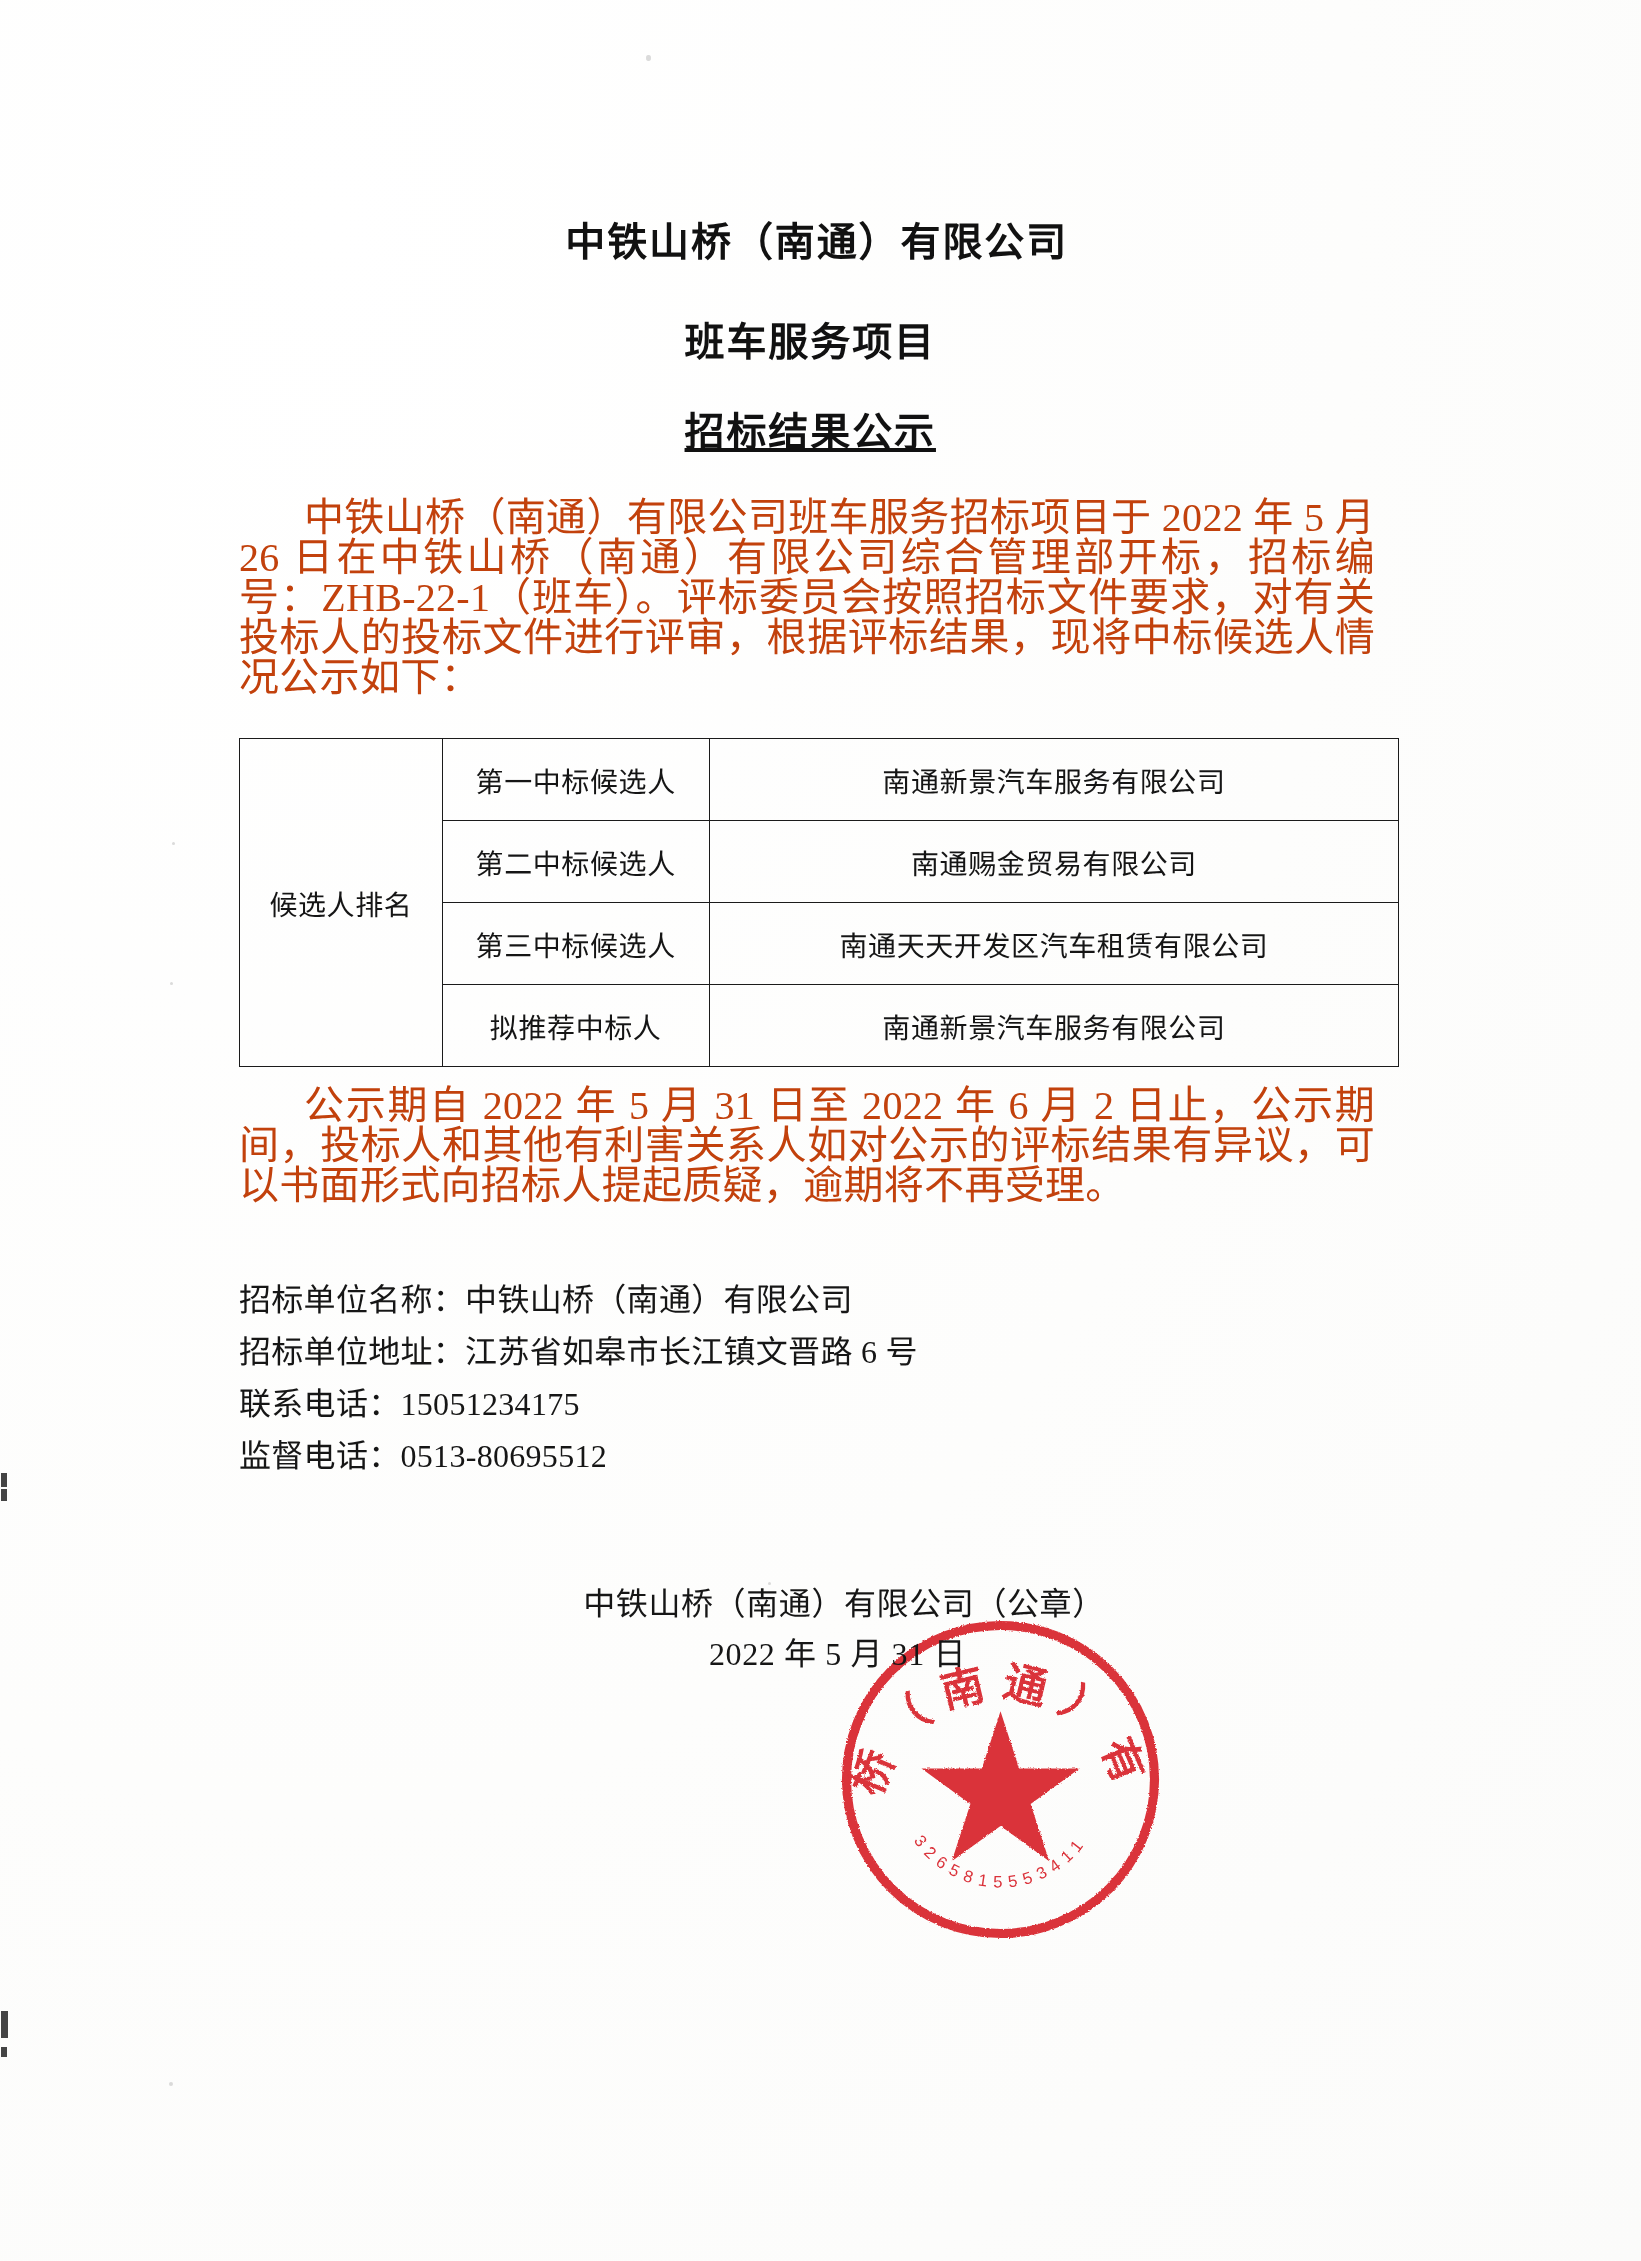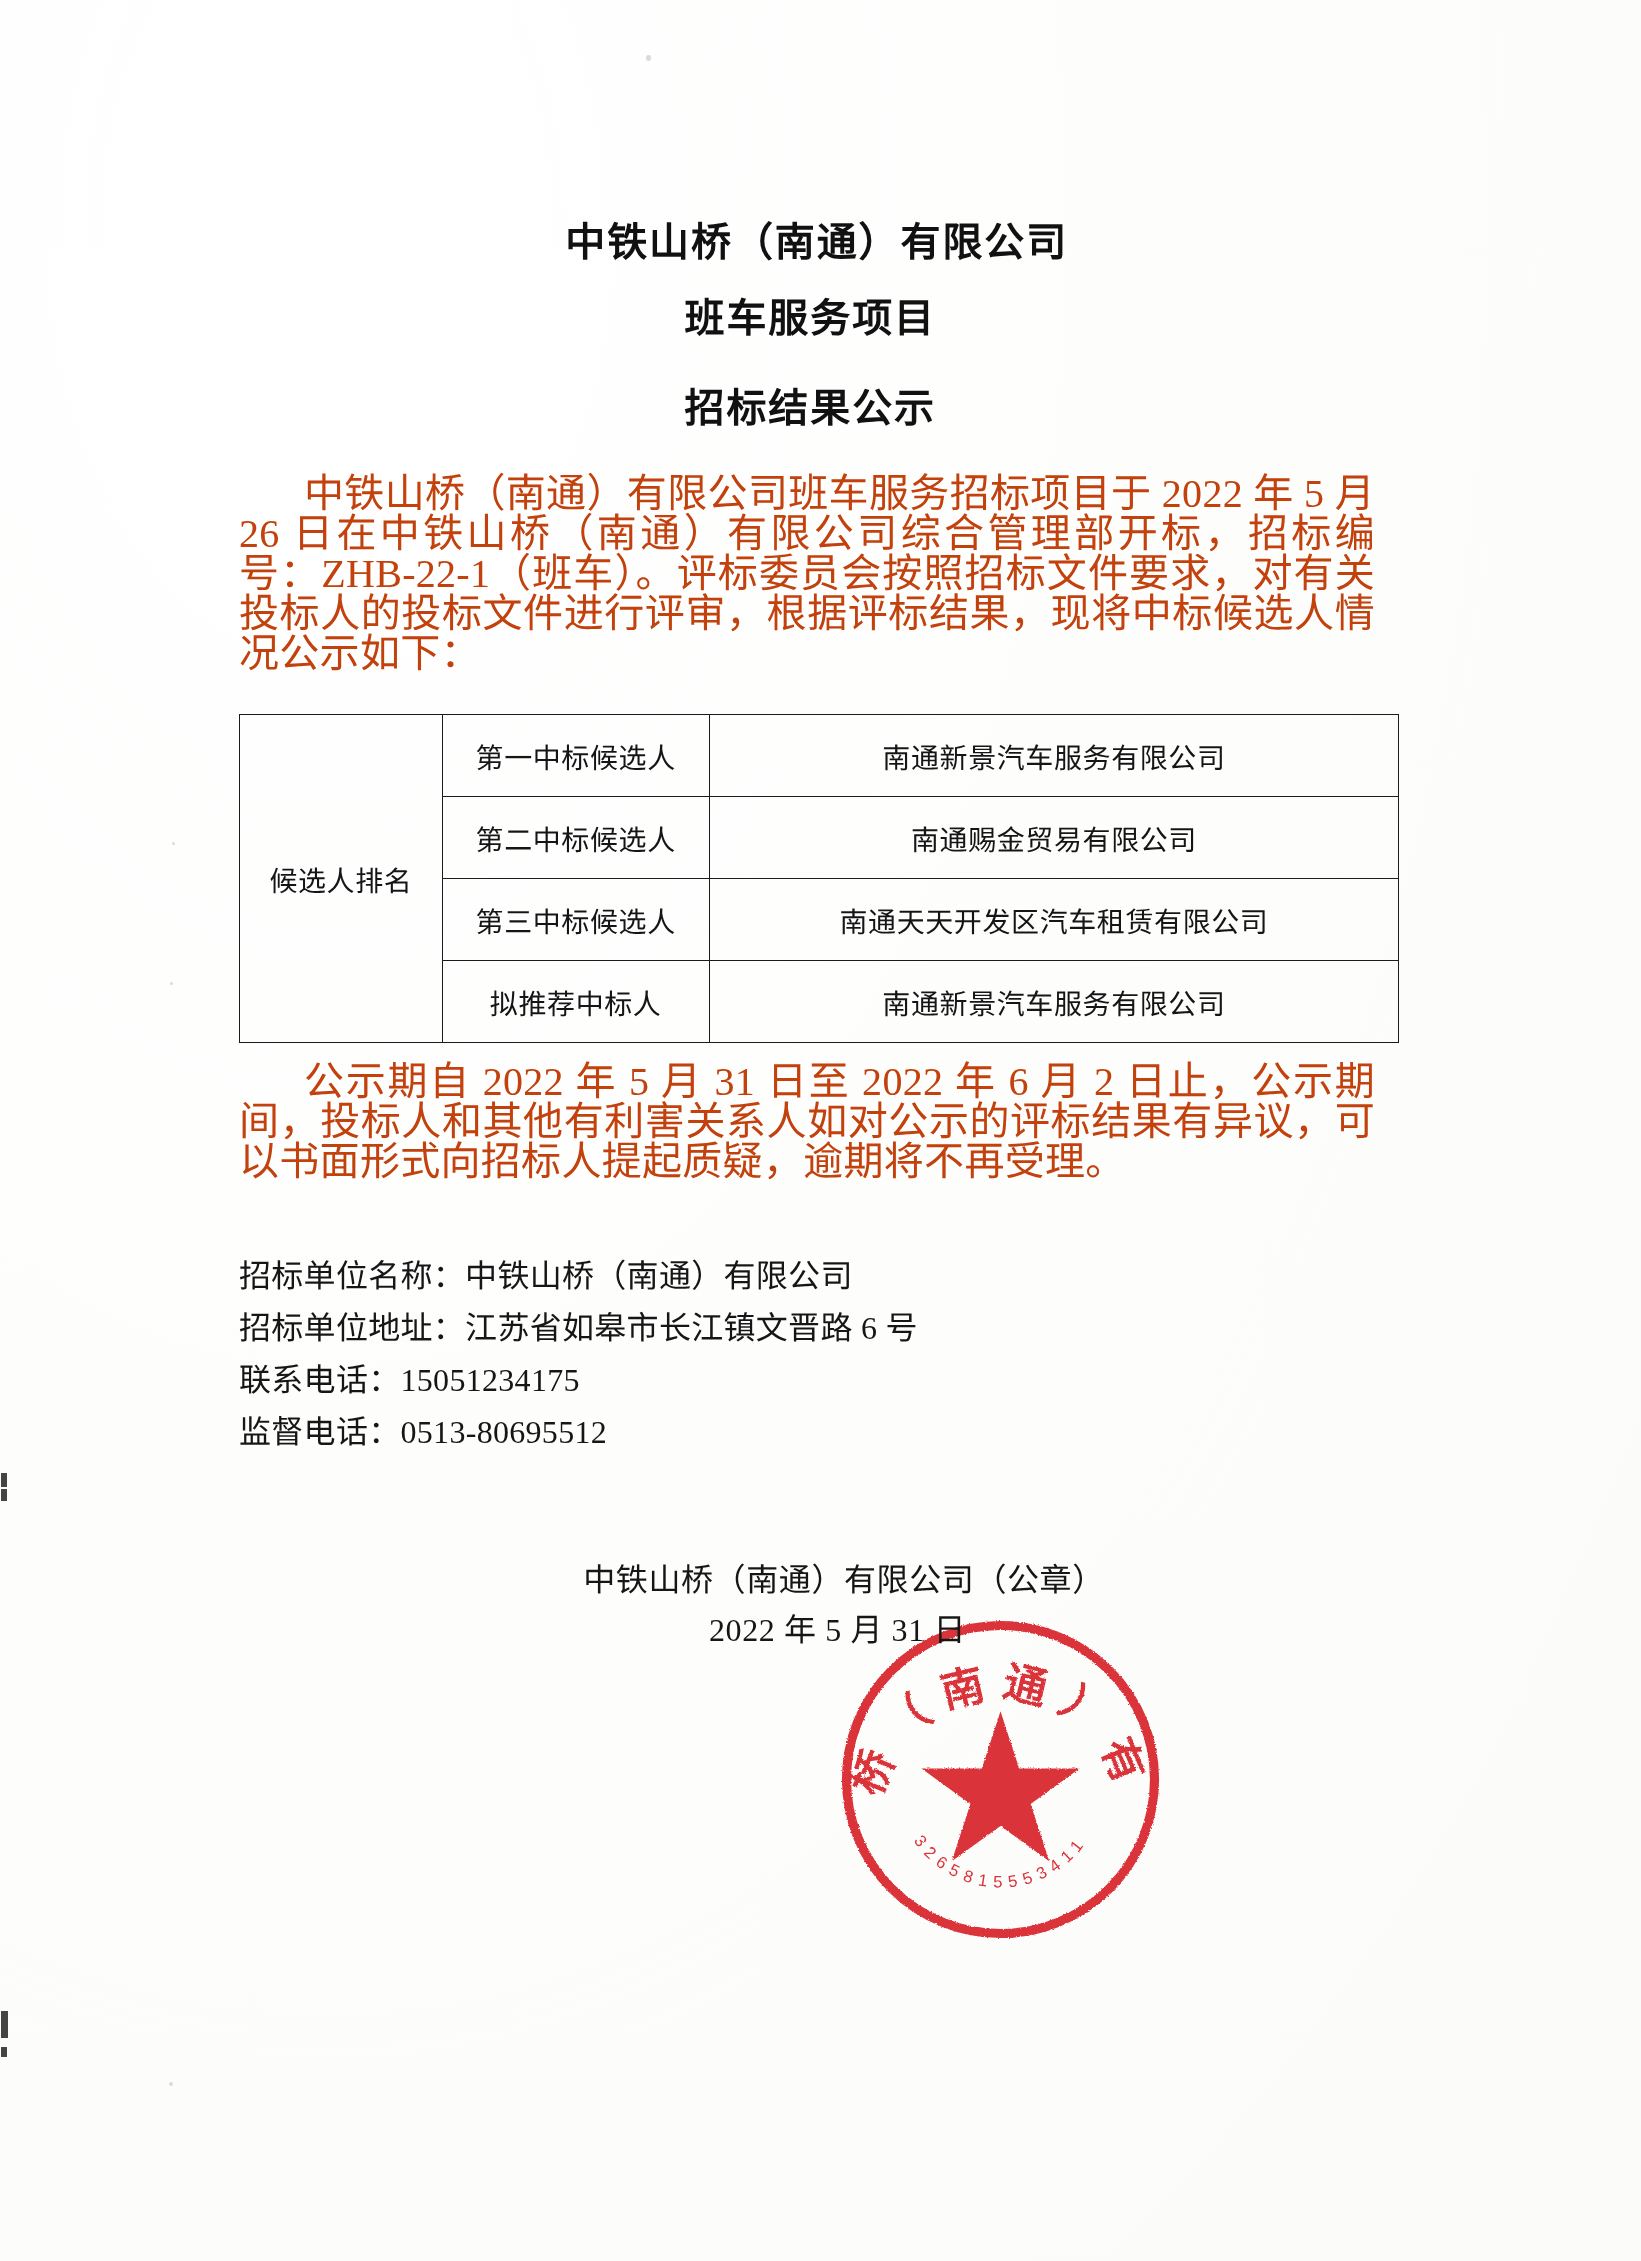--- a/index.html
+++ b/index.html
@@ -37,23 +37,23 @@
   
   .title-block { margin-top: 223px; }
   .doc-title {
     text-align: center;
     font-weight: bold;
     font-size: 40px;
     letter-spacing: 1.9px;
     color: #111;
     line-height: 1.0;
   }
-  .doc-title.t1 { margin-bottom: 36px; padding-left: 19.4px; }
+  .doc-title.t1 { margin-bottom: 60px; padding-left: 19.4px; }
   .doc-title.t2 { margin-bottom: 50px; padding-left: 6.5px; }
-  .doc-title.t3 { margin-bottom: 45px; padding-left: 6.5px; }
+  .doc-title.t3 { margin-bottom: 45px; padding-left: 6.5px; text-decoration: underline; }
 
   
   .para {
     font-size: 40px;
     line-height: 40px;
     text-align: justify;
     text-justify: inter-ideograph;
     color: #c2410c;
     letter-spacing: 0.3px;
   }

